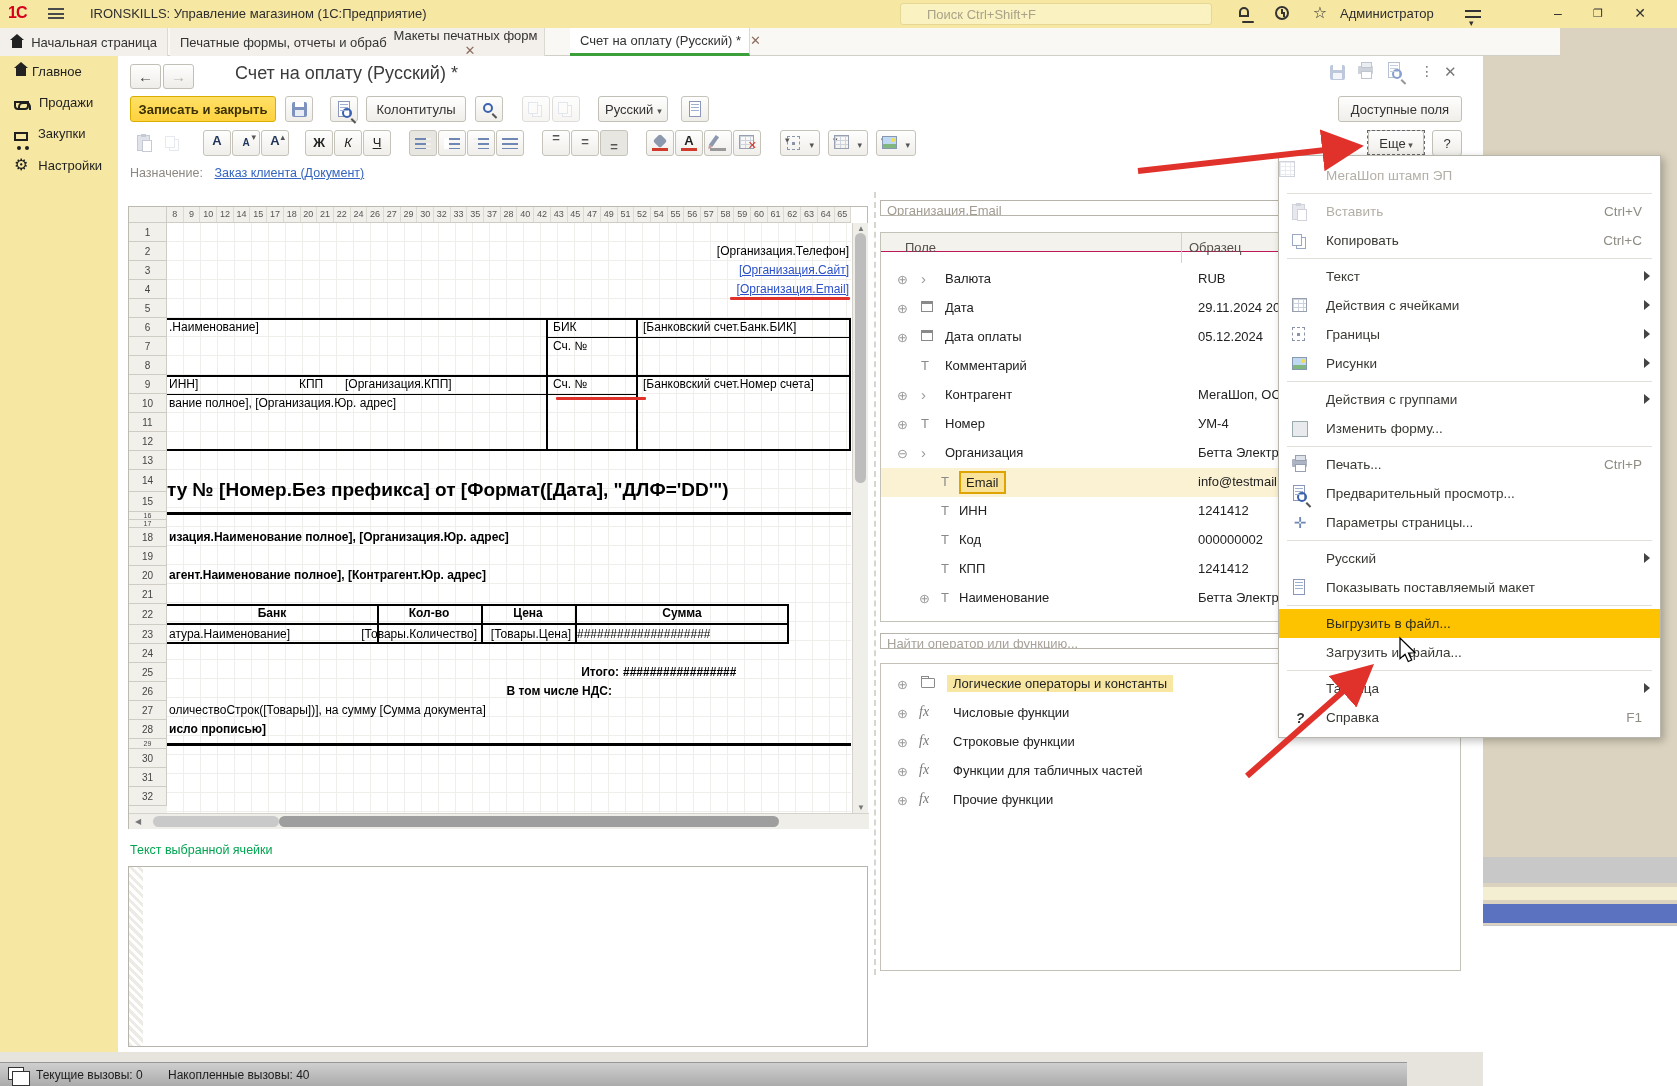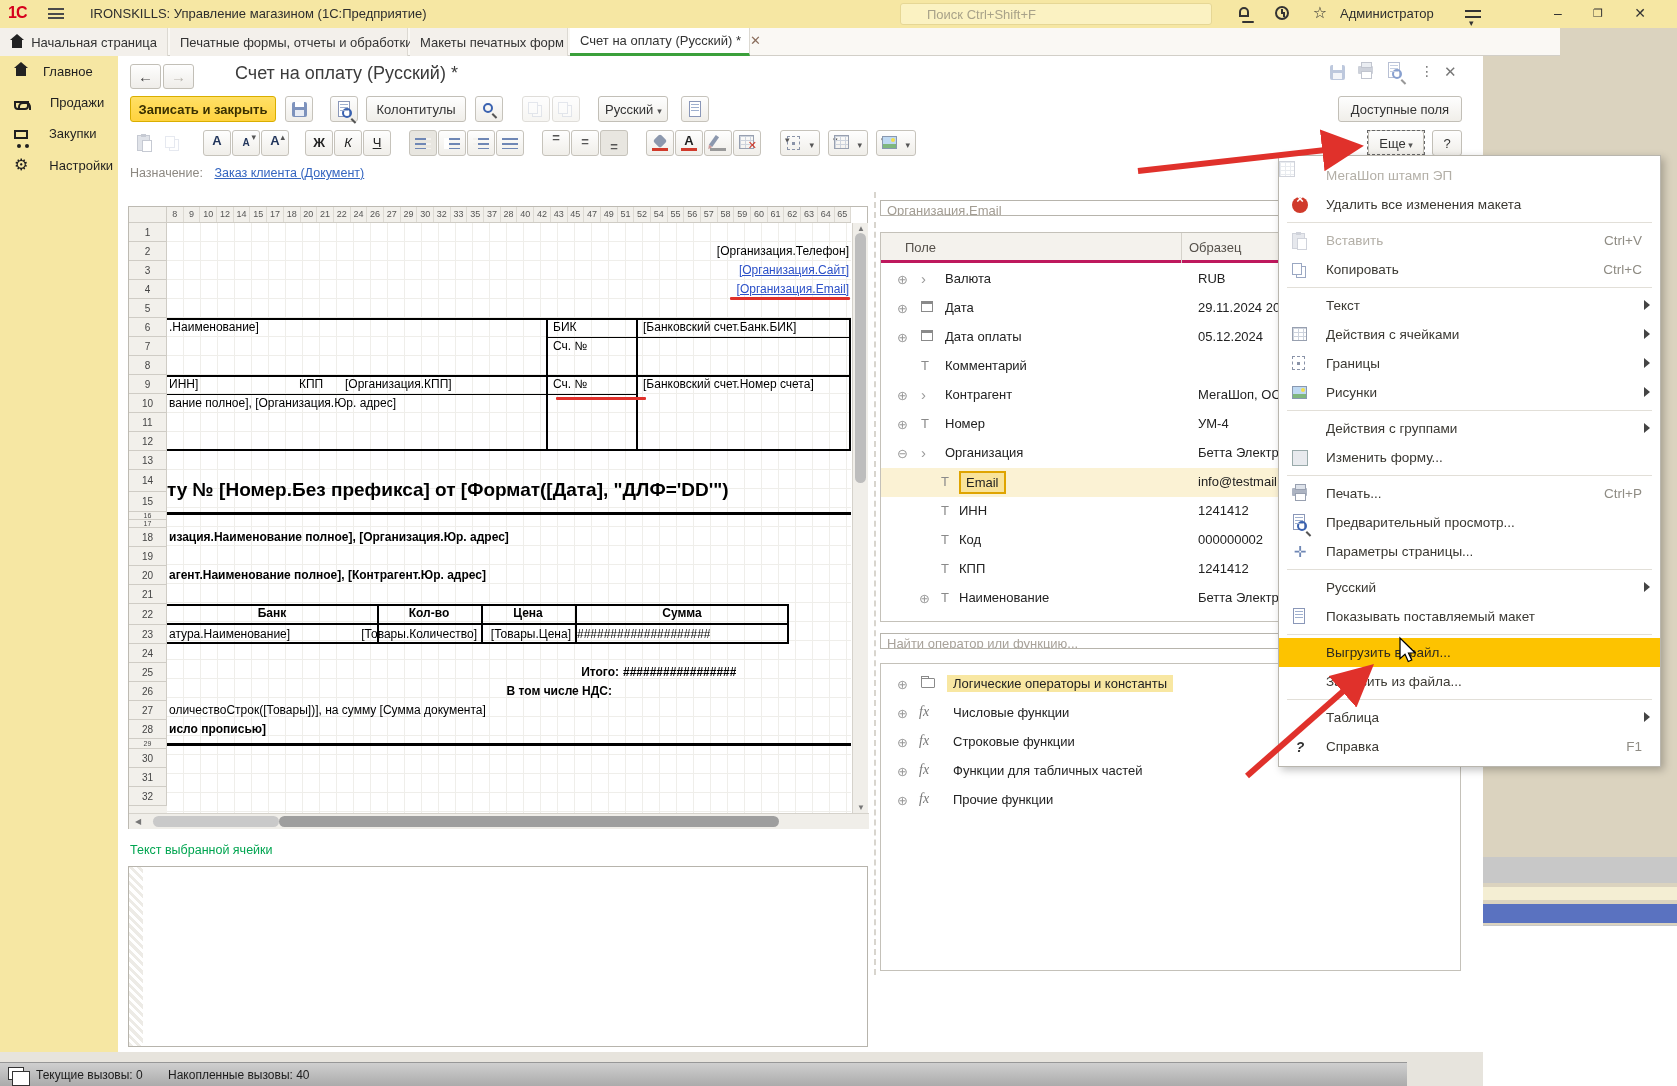--- a/index.html
+++ b/index.html
@@ -31,21 +31,21 @@
   .tabbar{position:absolute;left:0;top:28px;width:1560px;height:28px;background:#FAF8F4;border-bottom:1px solid #D2CFC8;}
   .tab{position:absolute;top:0;height:28px;display:flex;align-items:center;padding:0 10px;border-right:1px solid #DCD9D2;background:#F3F0EB;font-size:13px;color:#333;white-space:nowrap;}
   .tab.active{background:#fff;border-bottom:3px solid #3BA03B;}
   .tab .x{margin-left:9px;color:#8a6d5c;font-size:13px;}
   .ic-home{position:relative;width:14px;height:12px;margin-right:8px;}
   .ic-home::before{content:"";position:absolute;left:0;top:-2px;border-left:7px solid transparent;border-right:7px solid transparent;border-bottom:6px solid #222;}
   .ic-home::after{content:"";position:absolute;left:2px;top:4px;width:10px;height:8px;background:#222;}
 
   
   .sidebar{position:absolute;left:0;top:56px;width:118px;height:996px;background:#F6E7A3;}
-  .side-item{display:flex;align-items:center;gap:21px;padding:8px 0 8px 14px;color:#1f1f1f;font-size:13px;}
+  .side-item{display:flex;align-items:flex-end;gap:10px;padding:8px 0 8px 14px;color:#1f1f1f;font-size:13px;}
   .ic16{position:relative;width:16px;height:16px;flex:0 0 16px;}
   .ic-basket{width:15px;height:9px;border:2px solid #1f1f1f;border-radius:0 0 4px 4px;margin-top:6px;}
   .ic-basket::before{content:"";position:absolute;left:2px;top:-1px;width:9px;height:6px;border:2px solid #1f1f1f;border-bottom:none;border-radius:5px 5px 0 0;}
   .ic-cart{width:14px;height:9px;border:2px solid #1f1f1f;margin-top:2px;}
   .ic-cart::before{content:"";position:absolute;left:1px;top:12px;width:4px;height:4px;background:#1f1f1f;border-radius:50%;box-shadow:8px 0 0 #1f1f1f;}
   .ic-gear{font-size:16px;line-height:16px;color:#1f1f1f;}
 
   
   .workspace{position:absolute;left:118px;top:56px;width:1365px;height:996px;background:#fff;}
   .navbtn{position:absolute;top:8px;width:31px;height:25px;background:linear-gradient(#fefefe,#efede9);border:1px solid #C2BFB7;border-radius:3px;text-align:center;font-size:15px;line-height:23px;color:#444;}
@@ -128,21 +128,21 @@
 
   .cell-label{position:absolute;left:12px;top:787px;color:#00A550;font-size:12.5px;}
   .cell-text-box{position:absolute;left:10px;top:810px;width:740px;height:181px;background:#fff;border:1px solid #B7B4AC;}
   .cell-text-box::before{content:"";position:absolute;left:0;top:0;width:14px;height:100%;
     background:repeating-linear-gradient(45deg,#EDEBE6 0 3px,#fff 3px 6px);}
 
   
   .rpanel{position:absolute;left:756px;top:136px;width:589px;height:783px;border-left:2px dashed #D8D5CE;}
   .rp-input{position:absolute;left:4px;width:581px;height:16px;border:1px solid #B7B4AC;background:#fff;font-size:13px;color:#A29C92;line-height:20px;padding-left:6px;white-space:nowrap;overflow:hidden;}
   .ftable{position:absolute;left:4px;top:40px;width:581px;height:390px;border:1px solid #C4C1B9;background:#fff;overflow:hidden;}
-  .fhead{position:absolute;left:0;top:0;width:100%;height:30px;background:#F4F2ED;border-bottom:3px solid #be185d;color:#55504a;}
+  .fhead{position:absolute;left:0;top:0;width:100%;height:19px;background:#F4F2ED;border-bottom:1px solid #be185d;color:#55504a;}
   .fhead .c1{position:absolute;left:24px;top:7px;}
   .fhead .c2{position:absolute;left:308px;top:7px;}
   .fhead .vd{position:absolute;left:300px;top:0;width:1px;height:30px;background:#D5D2CB;}
   .frow{position:absolute;left:0;width:100%;height:29px;font-size:13px;color:#222;}
   .frow.sel{background:#FBF2D4;}
   .f-exp{position:absolute;top:7px;color:#9a9a9a;font-size:13px;line-height:15px;}
   .f-type{position:absolute;top:6px;color:#8a8a8a;font-size:13px;}
   .f-chev{color:#9a9a9a;font-size:15px;line-height:16px;}
   .f-cal{width:12px;height:11px;border:1px solid #8a8a8a;border-top:3px solid #8a8a8a;display:inline-block;}
   .f-name{position:absolute;top:6px;white-space:nowrap;}
@@ -219,21 +219,21 @@
 
   <div class="tabbar">
       <div class="tab" style="left: 0px; width: 168px;">
         <i class="ic-home"></i>
         <span>Начальная страница</span>
       </div>
       <div class="tab" style="left: 170px; width: 238px;">
         <span>Печатные формы, отчеты и обработки</span>
         <span class="x">✕</span>
       </div>
-      <div class="tab" style="left: 410px; width: 158px;">
+      <div class="tab" style="left: 387px; width: 158px; flex-direction: column;">
         <span>Макеты печатных форм</span>
         <span class="x">✕</span>
       </div>
       <div class="tab active" style="left: 570px; width: 180px;">
         <span>Счет на оплату (Русский) *</span>
         <span class="x">✕</span>
       </div>
     </div>
   <div class="bg-tabcorner"></div>
 
@@ -643,21 +643,20 @@
   </div>
 
   <div class="statusbar">
     <span class="st-ic"></span>
     <span class="st-t1">Текущие вызовы: 0</span>
     <span class="st-t2">Накопленные вызовы: 40</span>
   </div>
 
   <div class="cmenu" id="cmenu">
       <div class="mi dis"><span><i class="mic dim ic-grid" style="left:0;top:0"></i></span><span class="lbl">МегаШоп штамп ЭП</span></div>
-      <div class="mi"><span><i class="mic m-redx"></i></span><span class="lbl">Удалить все изменения макета</span></div>
       <div class="msep"></div>
       <div class="mi dis"><span><i class="mic dim">
             <i class="ic-paste" style="left:0;top:0"></i>
           </i></span><span class="lbl">Вставить</span><span class="sc">Ctrl+V</span></div>
       <div class="mi"><span><i class="mic">
             <i class="ic-copy2" style="left:0;top:1px"></i>
           </i></span><span class="lbl">Копировать</span><span class="sc">Ctrl+C</span></div>
       <div class="msep"></div>
       <div class="mi">
         <span class="lbl">Текст</span>

